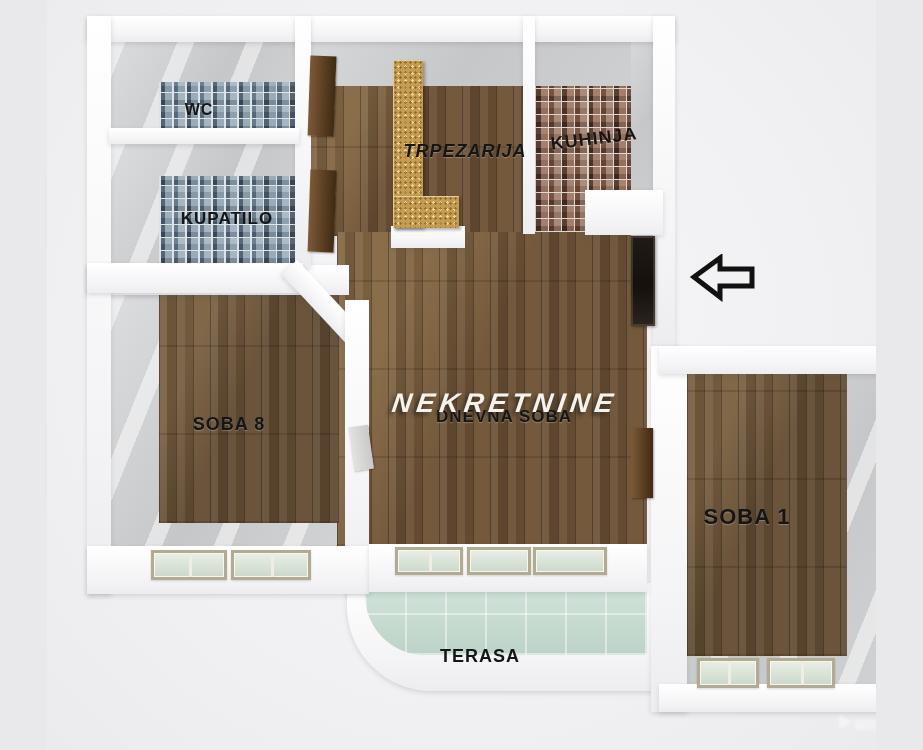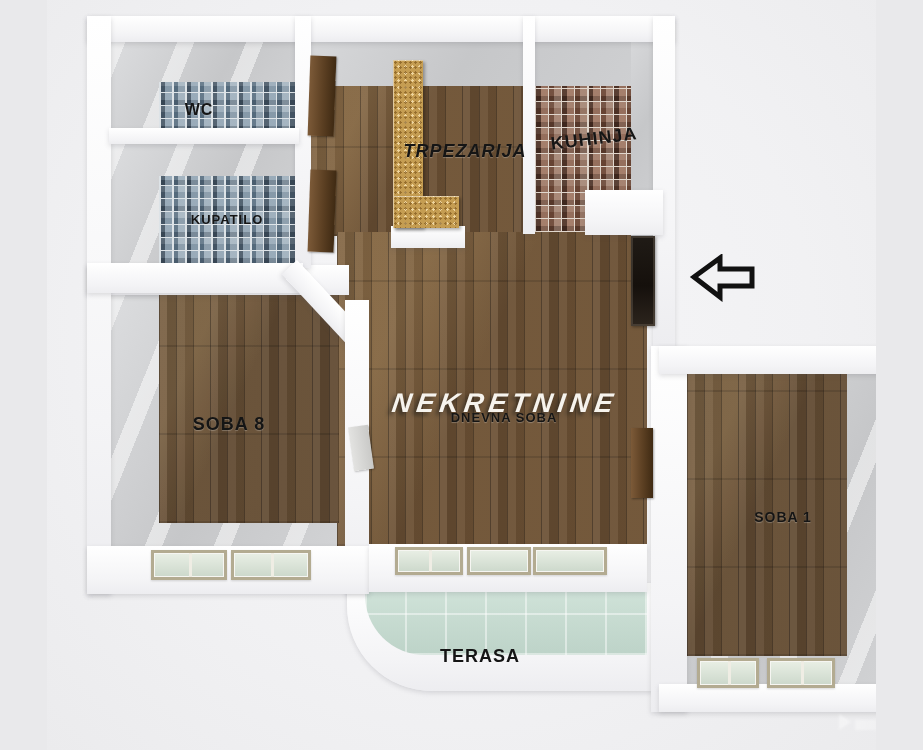--- a/index.html
+++ b/index.html
@@ -51,21 +51,21 @@
        box-shadow:inset 0 0 0 2px rgba(120,110,95,.35), 1px 1px 3px rgba(0,0,0,.4);}
   .door-light{position:absolute;background:linear-gradient(90deg,#e3e3e1,#c9c9c7);
        box-shadow:1px 1px 2px rgba(0,0,0,.25);}
   
   .cork{position:absolute;background-color:#c59d52;background-image:
       radial-gradient(rgba(110,70,15,.55) 1px, rgba(0,0,0,0) 1.4px),
       radial-gradient(rgba(255,235,190,.7) 1px, rgba(0,0,0,0) 1.4px);
       background-size:5px 5px,7px 7px;background-position:0 0,2px 3px;
       box-shadow:2px 2px 3px rgba(0,0,0,.30), inset 1px 1px 0 rgba(255,255,255,.45);}
   
-  .room-label{position:absolute;transform:translate(-50%,-50%);font-weight:700;font-size:13px;
+  .room-label{position:absolute;transform:translate(-50%,-50%);font-weight:700;font-size:17px;
       letter-spacing:1px;color:#151515;white-space:nowrap;z-index:28;
       text-shadow:0 1px 1px rgba(255,255,255,.25);}
   
   .wm-brand{position:absolute;transform:translate(-50%,-50%);font-weight:800;font-size:64px;
       letter-spacing:2px;color:#d4c8b8;z-index:30;white-space:nowrap;
       text-shadow:-5px 4px 5px rgba(35,30,25,.62), -1px 1px 0 #8d8475, 1px -1px 0 rgba(255,255,255,.35);}
   .wm-sub{position:absolute;transform:translate(-50%,-50%) skewX(-8deg);font-weight:800;font-style:italic;
       font-size:27px;letter-spacing:5px;color:#f6f3ed;z-index:30;white-space:nowrap;
       text-shadow:-3px 3px 4px rgba(40,36,30,.7);}
   .corner-mark{position:absolute;opacity:.4;filter:blur(1px);z-index:31;}
@@ -150,21 +150,21 @@
   <svg style="position:absolute;left:642px;top:254px;z-index:20;" width="68" height="48" viewBox="0 0 68 48">
     <polygon points="5,23 31,4 31,15 63,15 63,32 31,32 31,43" fill="#f2f2f4" stroke="#111111" stroke-width="5" stroke-linejoin="miter"></polygon>
   </svg>
 
   <span class="room-label" style="left:152px;top:110px;font-size:16px;">WC</span>
   <span class="room-label" style="left:180px;top:219px;">KUPATILO</span>
   <span class="room-label" style="left:418px;top:151px;font-size:18px;font-style:italic;">TRPEZARIJA</span>
   <span class="room-label" style="left:547px;top:139px;font-size:18px;transform:translate(-50%,-50%) rotate(-7deg);">KUHINJA</span>
   <span class="room-label" style="left:182px;top:424px;font-size:18px;">SOBA 8</span>
   <span class="room-label" style="left:457px;top:417px;">DNEVNA SOBA</span>
-  <span class="room-label" style="left:736px;top:517px;font-size:14px;">SOBA 1</span>
+  <span class="room-label" style="left:700px;top:517px;font-size:22px;">SOBA 1</span>
   <span class="room-label" style="left:433px;top:622px;font-size:18px;margin-top:34px;">TERASA</span>
 
   <span class="wm-sub" style="left:458px;top:403px;">NEKRETNINE</span>
 
   <div class="corner-mark" style="left:792px;top:714px;width:125px;height:22px;">
     <span class="tri"></span><span class="bar"></span>
   </div>
 
 </div>
 

